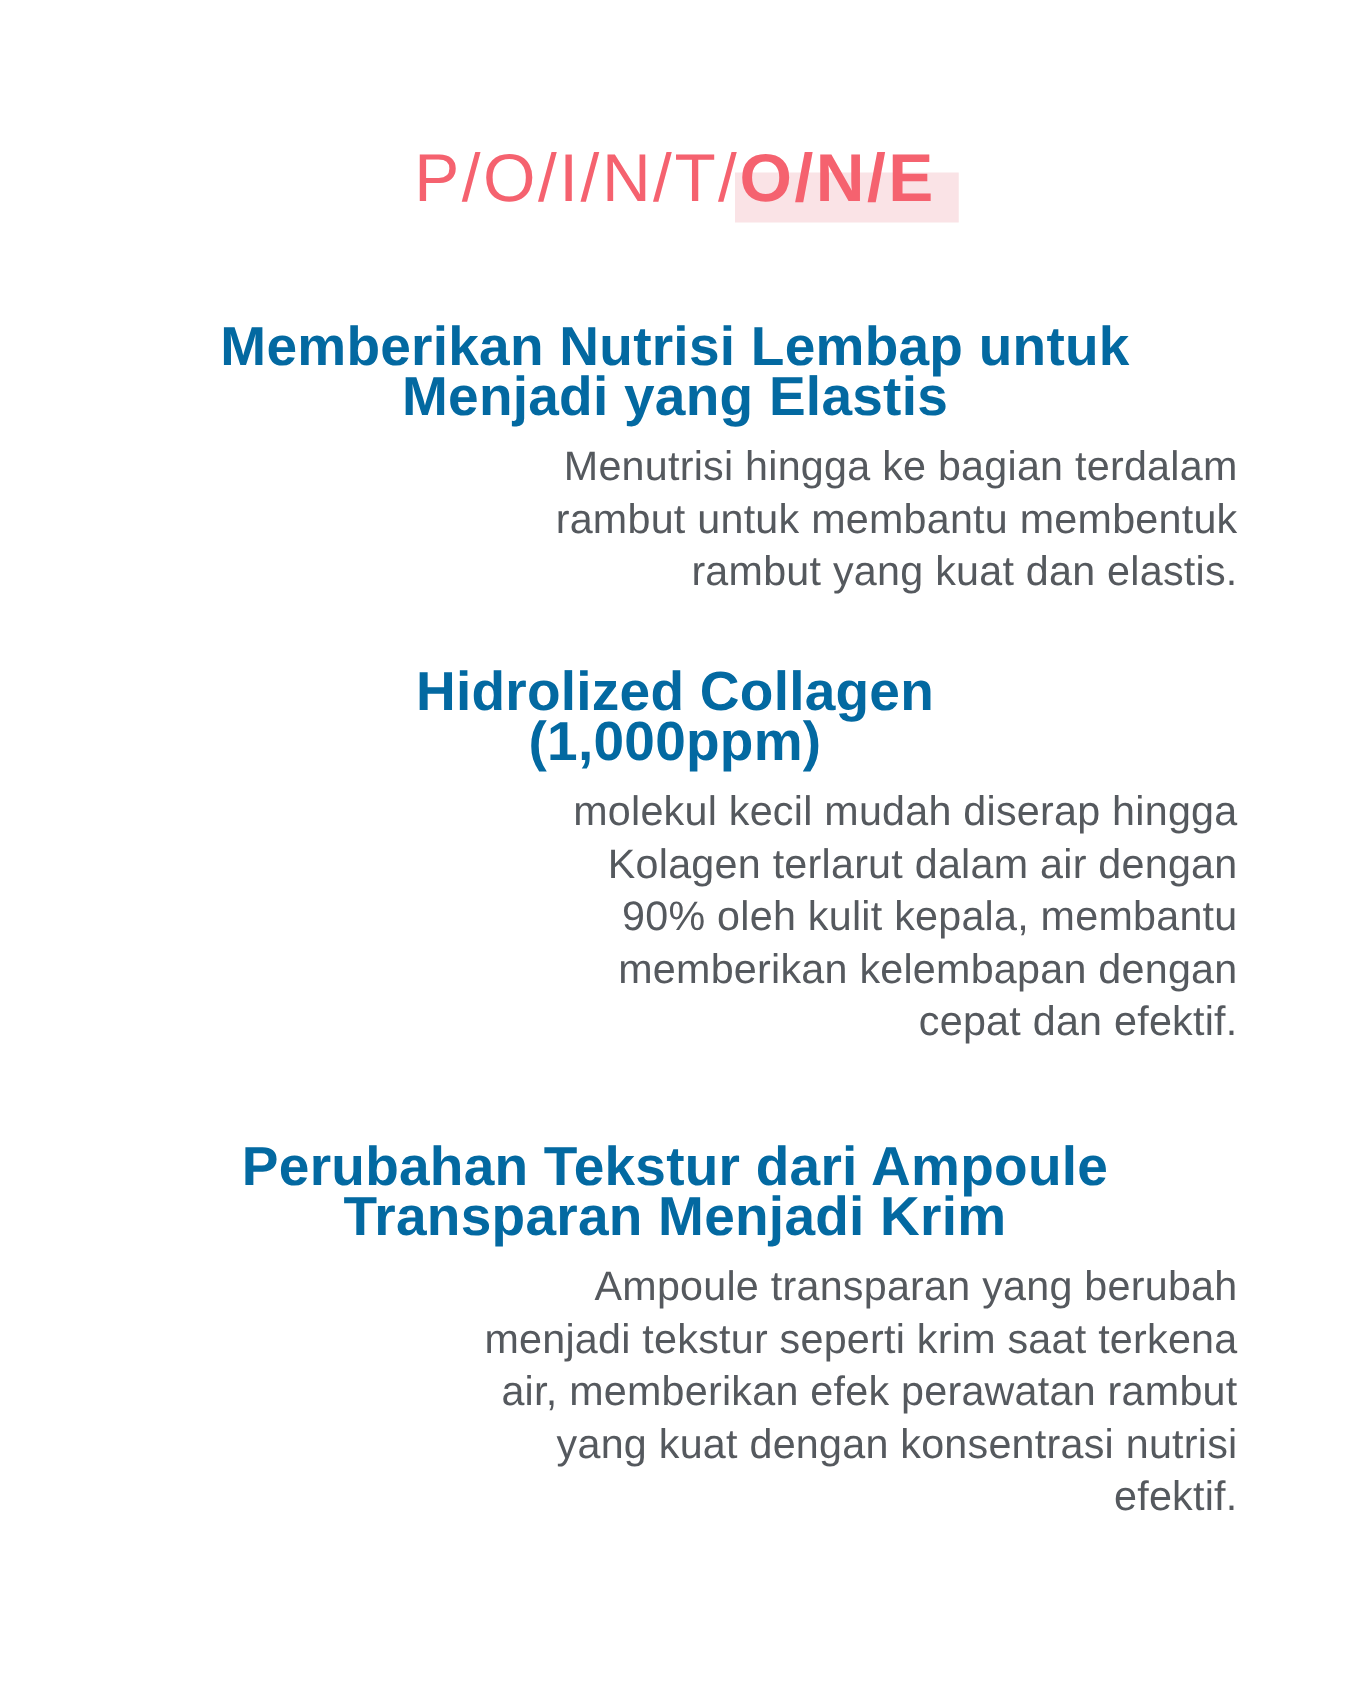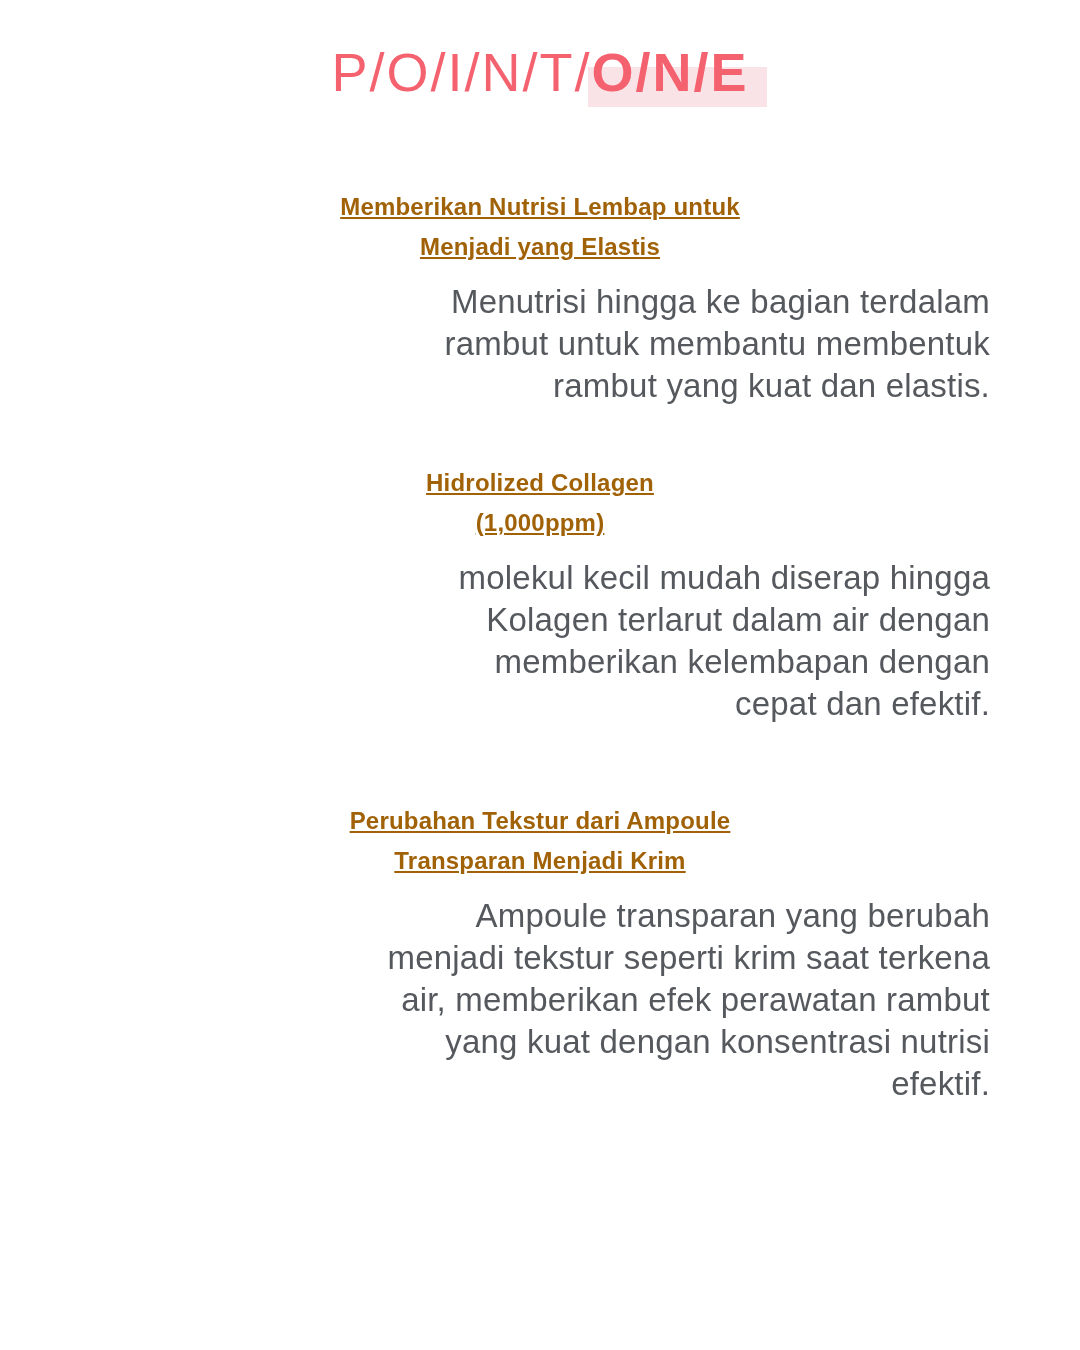--- a/index.html
+++ b/index.html
@@ -15,21 +15,21 @@
   }
   .page {
     width: 1080px;
     height: 1350px;
     text-align: center;
   }
 
   
   .title {
     margin: 0;
-    padding-top: 41px;
+    padding-top: 112px;
     font-size: 54px;
     line-height: 62px;
     font-weight: 400;
     letter-spacing: 2px;
     color: #F5626F;
     white-space: nowrap;
   }
   .title .plain {
     font-weight: 400;
   }
@@ -52,26 +52,25 @@
   .section {
     margin: 0 auto;
     width: 900px;
   }
   .section-1 { margin-top: 84px; }
   .section-2 { margin-top: 56px; }
   .section-3 { margin-top: 76px; }
 
   .section h2 {
     margin: 0 0 14px 0;
-    font-size: 24px;
+    font-size: 44px;
     line-height: 40px;
     font-weight: 700;
-    color: #a16207;
+    color: #0369a1;
     letter-spacing: 0.2px;
-    text-decoration: underline;
   }
   .section .body {
     font-size: 33px;
     line-height: 42px;
     font-weight: 400;
     color: #55595E;
     letter-spacing: 0.2px;
     text-align: right;
   }
   .line { display: block; }
@@ -98,20 +97,21 @@
   </div>
 
   <div class="section section-2">
     <h2>
       <span class="line">Hidrolized Collagen</span>
       <span class="line">(1,000ppm)</span>
     </h2>
     <div class="body">
       <span class="line">molekul kecil mudah diserap hingga</span>
       <span class="line">Kolagen terlarut dalam air dengan</span>
+      <span class="line">90% oleh kulit kepala, membantu</span>
       <span class="line">memberikan kelembapan dengan</span>
       <span class="line">cepat dan efektif.</span>
     </div>
   </div>
 
   <div class="section section-3">
     <h2>
       <span class="line">Perubahan Tekstur dari Ampoule</span>
       <span class="line">Transparan Menjadi Krim</span>
     </h2>

